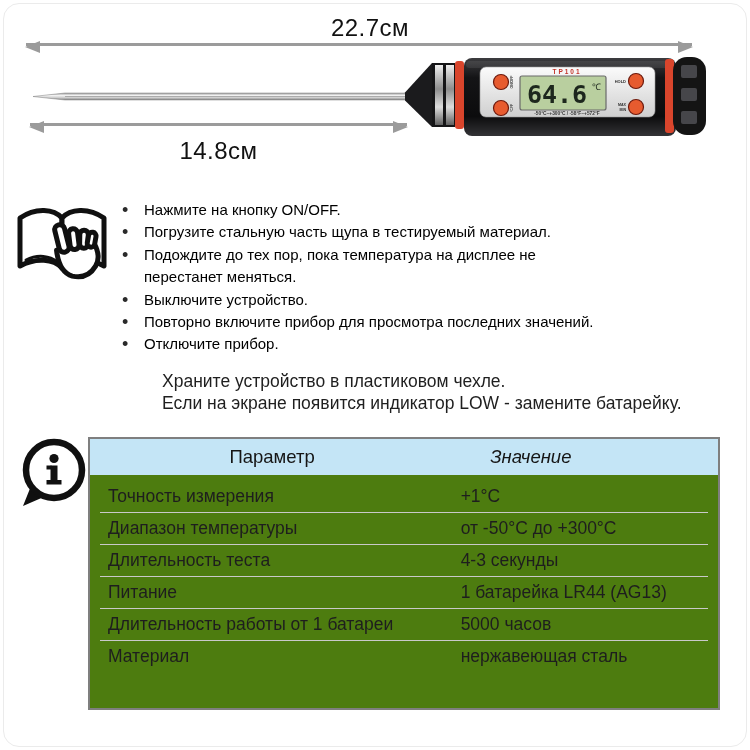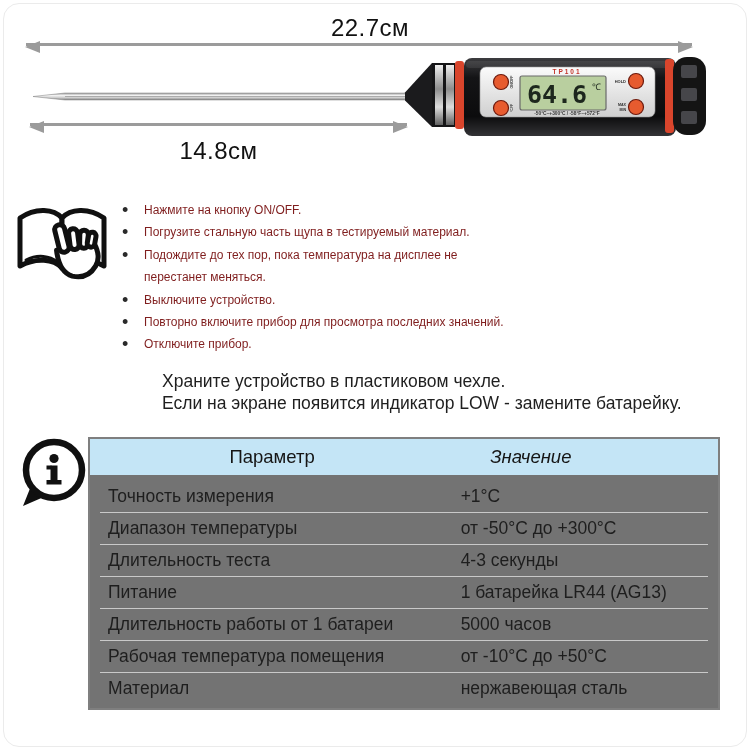--- a/index.html
+++ b/index.html
@@ -19,28 +19,28 @@
   .arrow::before{left:-1px;border-right:15px solid #9b9b9b;}
   .arrow::after{right:-1px;border-left:15px solid #9b9b9b;}
   .arrow-total{left:26px;top:43px;width:666px;}
   .arrow-probe{left:30px;top:123px;width:377px;}
 
   .thermometer{position:absolute;left:25px;top:52px;width:690px;height:90px;}
 
   
   .manual-icon{position:absolute;left:12px;top:196px;}
   .bullet-list{position:absolute;left:120px;top:199px;width:615px;margin:0;padding:0;list-style:none;}
-  .bullet-list li{position:relative;padding-left:24px;font-size:12px;line-height:22.4px;white-space:pre-line;color:#7f1d1d;}
+  .bullet-list li{position:relative;padding-left:24px;font-size:15px;line-height:22.4px;white-space:pre-line;color:#000000;}
   .bullet-list li::before{content:"•";position:absolute;left:2px;top:0;font-size:18px;color:#2a2a2a;}
   .notes{position:absolute;left:162px;top:370px;width:590px;font-size:17.5px;line-height:22.4px;color:#1f1f1f;}
 
   
   .info-icon{position:absolute;left:14px;top:432px;}
   .spec-table{position:absolute;left:88px;top:437px;width:632px;height:273px;
-    border:2px solid #7f7f7f;background:#737373;box-sizing:border-box;}
+    border:2px solid #7f7f7f;background:#4d7c0f;box-sizing:border-box;}
   .spec-head{display:flex;height:36px;background:#c4e5f6;align-items:center;font-size:18.5px;color:#151515;}
   .spec-head .h-param{width:58%;text-align:center;}
   .spec-head .h-value{width:42%;text-align:left;padding-left:36px;box-sizing:border-box;font-style:italic;}
   .spec-body{padding:6px 10px 10px 10px;}
   .trow{display:flex;align-items:center;height:31px;border-bottom:1px solid #c9c9c9;font-size:17.5px;color:#1e1e1e;}
   .trow:last-child{border-bottom:none;}
   .trow .param{width:58%;padding-left:8px;box-sizing:border-box;}
   .trow .value{width:42%;padding-left:8px;box-sizing:border-box;}
 </style>
 </head>
@@ -193,21 +193,17 @@
     </div>
     <div class="trow">
       <div class="param">Питание</div>
       <div class="value">1 батарейка LR44 (AG13)</div>
     </div>
     <div class="trow">
       <div class="param">Длительность работы от 1 батареи</div>
       <div class="value">5000 часов</div>
     </div>
     <div class="trow">
-      <div class="param">Рабочая температура помещения</div>
-      <div class="value">от -10°C до +50°C</div>
-    </div>
-    <div class="trow">
       <div class="param">Материал</div>
       <div class="value">нержавеющая сталь</div>
     </div>
   </div>
 </div>
 
 </body></html>

